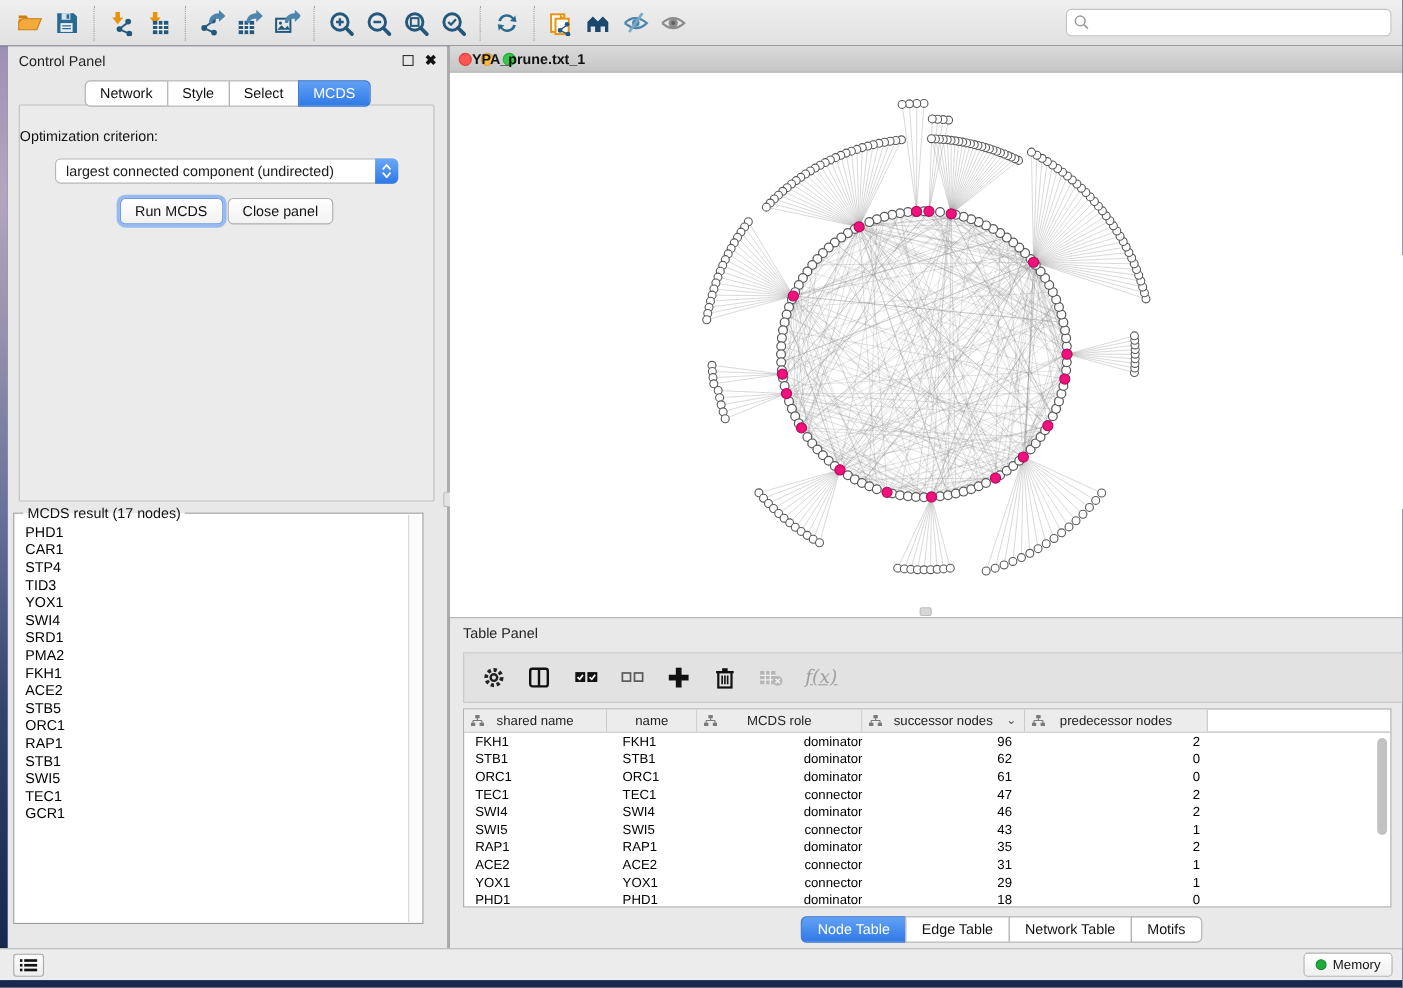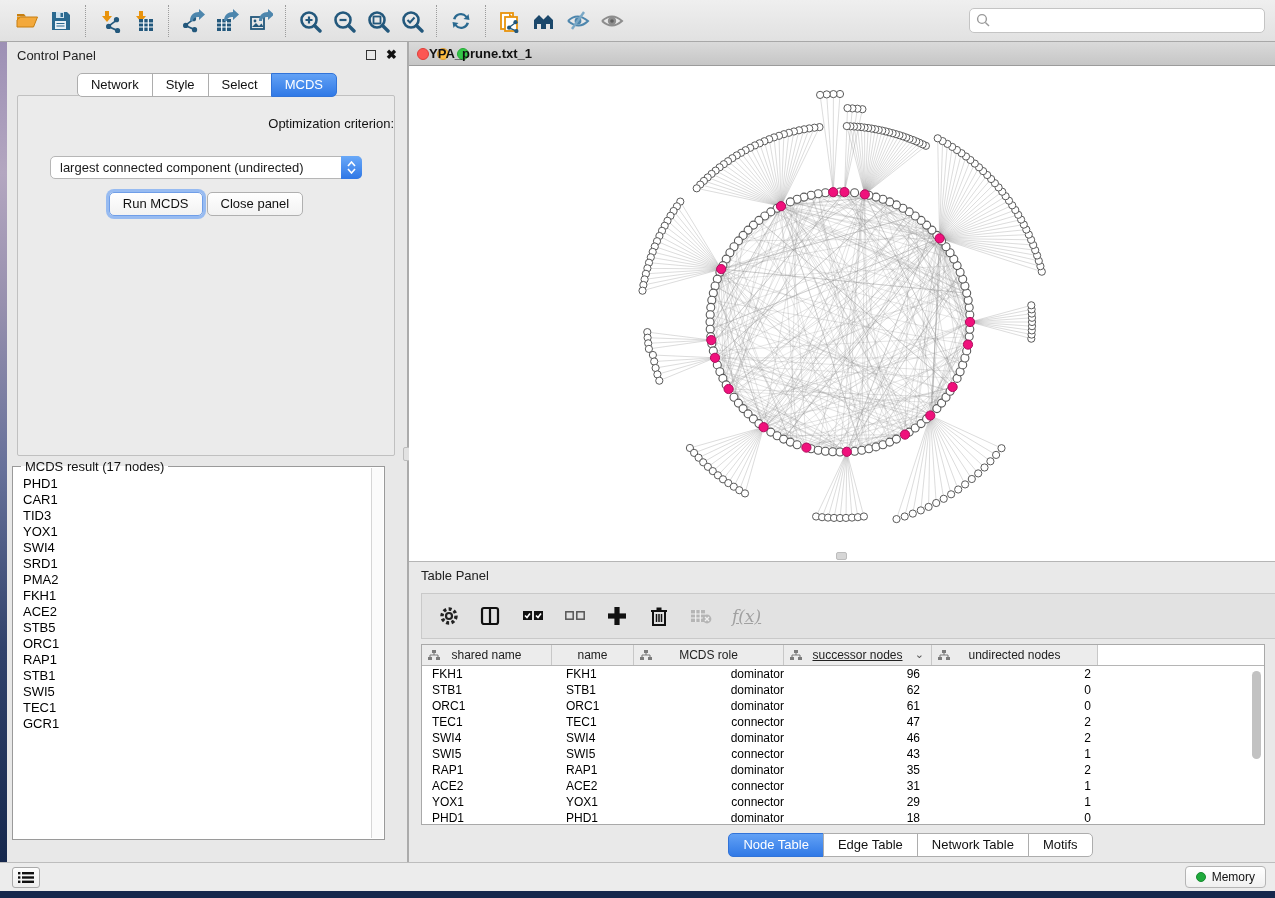--- a/index.html
+++ b/index.html
@@ -28,22 +28,22 @@
   .panel-titlebar .spacer { flex:1; }
   .float-box { width:10px; height:10px; border:1.6px solid #333; display:inline-block; margin-right:10px; }
   .close-x { font-size:13px; font-weight:bold; color:#111; line-height:10px; }
   .cp-tabs { position:absolute; left:0; top:31px; width:100%; display:flex; justify-content:center; z-index:2; }
   .seg { font-size:13px; padding:3px 13px 4px; background:#fff; border:1px solid #adadad; margin-left:-1px; color:#111; }
   .seg:first-child { border-radius:5px 0 0 5px; margin-left:0; }
   .seg:last-child { border-radius:0 5px 5px 0; }
   .seg.active { background:linear-gradient(#62a1f5,#3079e6); border-color:#3173d8; color:#fff; }
   .cp-box { position:absolute; left:10px; top:53px; width:378px; height:361px;
     background:#ebebeb; border:1px solid #c0c0c0; border-radius:2px; }
-  .opt-label { text-align:right; margin-top:20px; font-size:13px; color:#111; }
-  .dropdown { position:relative; width:312px; height:23px; margin:25px auto 0; background:#fff;
+  .opt-label { text-align:left; margin-top:20px; font-size:13px; color:#111; }
+  .dropdown { position:relative; width:312px; height:23px; margin:13px auto 0; background:#fff;
     border:1px solid #b6b6b6; border-radius:5px; font-size:13px; display:flex; align-items:center; padding:0 28px 0 9px;text-align:right; }
   .dd-stepper { position:absolute; right:-1px; top:-1px; width:21px; height:23px; border-radius:0 5px 5px 0;
     background:linear-gradient(#6aa9f8,#2e77e6); display:flex; flex-direction:column; align-items:center; justify-content:center; gap:1px; }
   .dd-stepper svg { display:block; }
   .btn-row { display:flex; justify-content:center; gap:4px; margin-top:13px; }
   .mac-btn { font-size:13px; color:#111; background:linear-gradient(#ffffff,#f2f2f2); border:1px solid #b0b0b0;
     border-radius:5px; padding:3px 13px 4px; }
   .mac-btn.focused { box-shadow:0 0 0 3px rgba(95,155,245,.6); border-color:#6f9ee8; }
   .mcds-fieldset { position:absolute; left:5px; top:424px; width:373px; height:374px;
     background:#fff; border:1px solid #9a9a9a; }
@@ -303,20 +303,21 @@
       <div class="btn-row">
         <button class="mac-btn focused">Run MCDS</button>
         <button class="mac-btn">Close panel</button>
       </div>
     </div>
     <div class="mcds-fieldset">
       <span class="mcds-legend">MCDS result (17 nodes)</span>
       <div class="mcds-list" id="mcds-list">
           <div>PHD1</div>
           <div>CAR1</div>
+          <div>STP4</div>
           <div>TID3</div>
           <div>YOX1</div>
           <div>SWI4</div>
           <div>SRD1</div>
           <div>PMA2</div>
           <div>FKH1</div>
           <div>ACE2</div>
           <div>STB5</div>
           <div>ORC1</div>
           <div>RAP1</div>
@@ -1220,38 +1221,38 @@
           </div>
           <div class="th" style="width: 150px;">
             <svg class="org-icon" width="12" height="11" viewBox="0 0 12 11">
               <rect x="4" y="0" width="4" height="3" fill="#7a7a7a"></rect>
               <path d="M6 3 v2 M2 5 h8 M2 5 v2 M10 5 v2" stroke="#7a7a7a" stroke-width="1.1" fill="none"></path>
               <rect x="0" y="7" width="4" height="3" fill="#7a7a7a"></rect>
               <rect x="8" y="7" width="4" height="3" fill="#7a7a7a"></rect>
             </svg>
             <span>MCDS role</span>
           </div>
-          <div class="th" style="width: 148px; text-decoration: underline;">
+          <div class="th" style="width: 148px;">
             <svg class="org-icon" width="12" height="11" viewBox="0 0 12 11">
               <rect x="4" y="0" width="4" height="3" fill="#7a7a7a"></rect>
               <path d="M6 3 v2 M2 5 h8 M2 5 v2 M10 5 v2" stroke="#7a7a7a" stroke-width="1.1" fill="none"></path>
               <rect x="0" y="7" width="4" height="3" fill="#7a7a7a"></rect>
               <rect x="8" y="7" width="4" height="3" fill="#7a7a7a"></rect>
             </svg>
             <span>successor nodes</span>
             <span class="sort-chevron">⌄</span>
           </div>
           <div class="th" style="width: 166px;">
             <svg class="org-icon" width="12" height="11" viewBox="0 0 12 11">
               <rect x="4" y="0" width="4" height="3" fill="#7a7a7a"></rect>
               <path d="M6 3 v2 M2 5 h8 M2 5 v2 M10 5 v2" stroke="#7a7a7a" stroke-width="1.1" fill="none"></path>
               <rect x="0" y="7" width="4" height="3" fill="#7a7a7a"></rect>
               <rect x="8" y="7" width="4" height="3" fill="#7a7a7a"></rect>
             </svg>
-            <span>undirected nodes</span>
+            <span>predecessor nodes</span>
           </div>
         </div>
       <div class="tbl-body" id="tbl-body">
           <div class="tr">
             <div class="td c0">FKH1</div>
             <div class="td c1">FKH1</div>
             <div class="td c2">dominator</div>
             <div class="td c3">96</div>
             <div class="td c4">2</div>
           </div>

